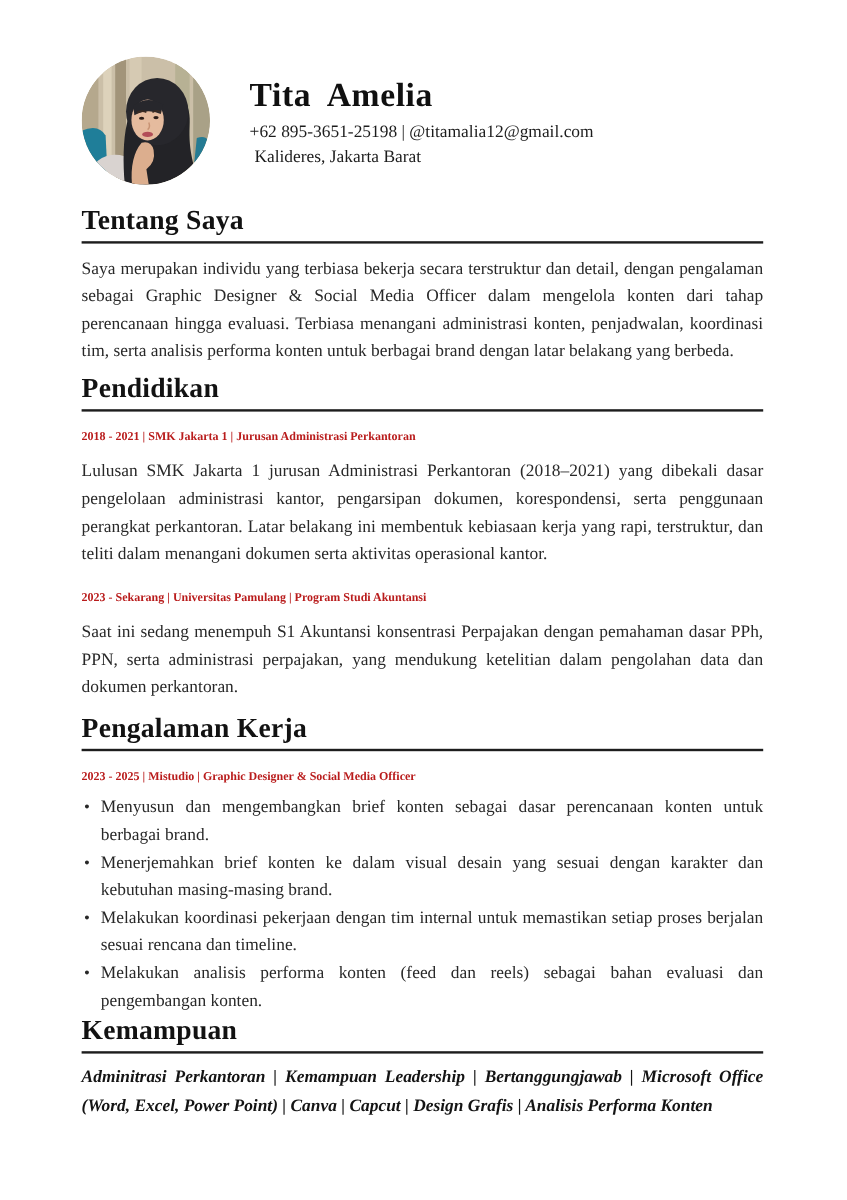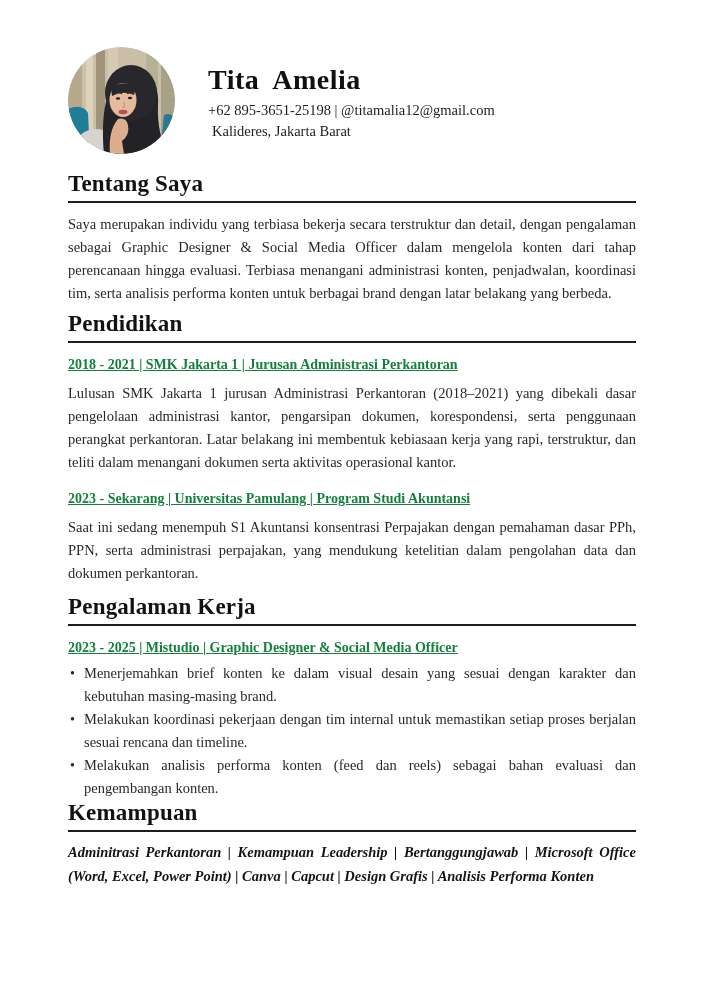--- a/index.html
+++ b/index.html
@@ -43,22 +43,22 @@
     font-size: 23px; font-weight: bold; color: #121212;
     letter-spacing: 0.2px; line-height: 20px;
   }
   .rule { border-bottom: 2.5px solid #1d1d1d; margin-top: 7px; }
 
   .body-text {
     font-size: 14.5px; line-height: 23px; text-align: justify;
     color: #282828; margin-top: 10px;
   }
   .entry-heading {
-    font-size: 14px; font-weight: bold; color: #15803d;
-    margin-top: 12px; line-height: 20px; text-decoration: underline;
+    font-size: 10px; font-weight: bold; color: #b91c1c;
+    margin-top: 12px; line-height: 20px;
   }
   .entry-body { margin-top: 7px; }
   .entry-2 { margin-top: 15px; }
 
   ul.bullets { list-style: none; margin-top: 4px; }
   ul.bullets li {
     font-size: 14.5px; line-height: 23px; text-align: justify;
     color: #282828; position: relative; padding-left: 16px;
   }
   ul.bullets li::before {
@@ -138,20 +138,21 @@
     </div>
   </section>
 
   <section class="sec sec-experience">
     <h2 class="sec-title">Pengalaman Kerja</h2>
     <div class="rule"></div>
 
     <div>
       <div class="entry-heading">2023 - 2025 | Mistudio | Graphic Designer &amp; Social Media Officer</div>
       <ul class="bullets">
+        <li>Menyusun dan mengembangkan brief konten sebagai dasar perencanaan konten untuk berbagai brand.</li>
         <li>Menerjemahkan brief konten ke dalam visual desain yang sesuai dengan karakter dan kebutuhan masing-masing brand.</li>
         <li>Melakukan koordinasi pekerjaan dengan tim internal untuk memastikan setiap proses berjalan sesuai rencana dan timeline.</li>
         <li>Melakukan analisis performa konten (feed dan reels) sebagai bahan evaluasi dan pengembangan konten.</li>
       </ul>
     </div>
   </section>
 
   <section class="sec sec-skills">
     <h2 class="sec-title">Kemampuan</h2>
     <div class="rule"></div>

